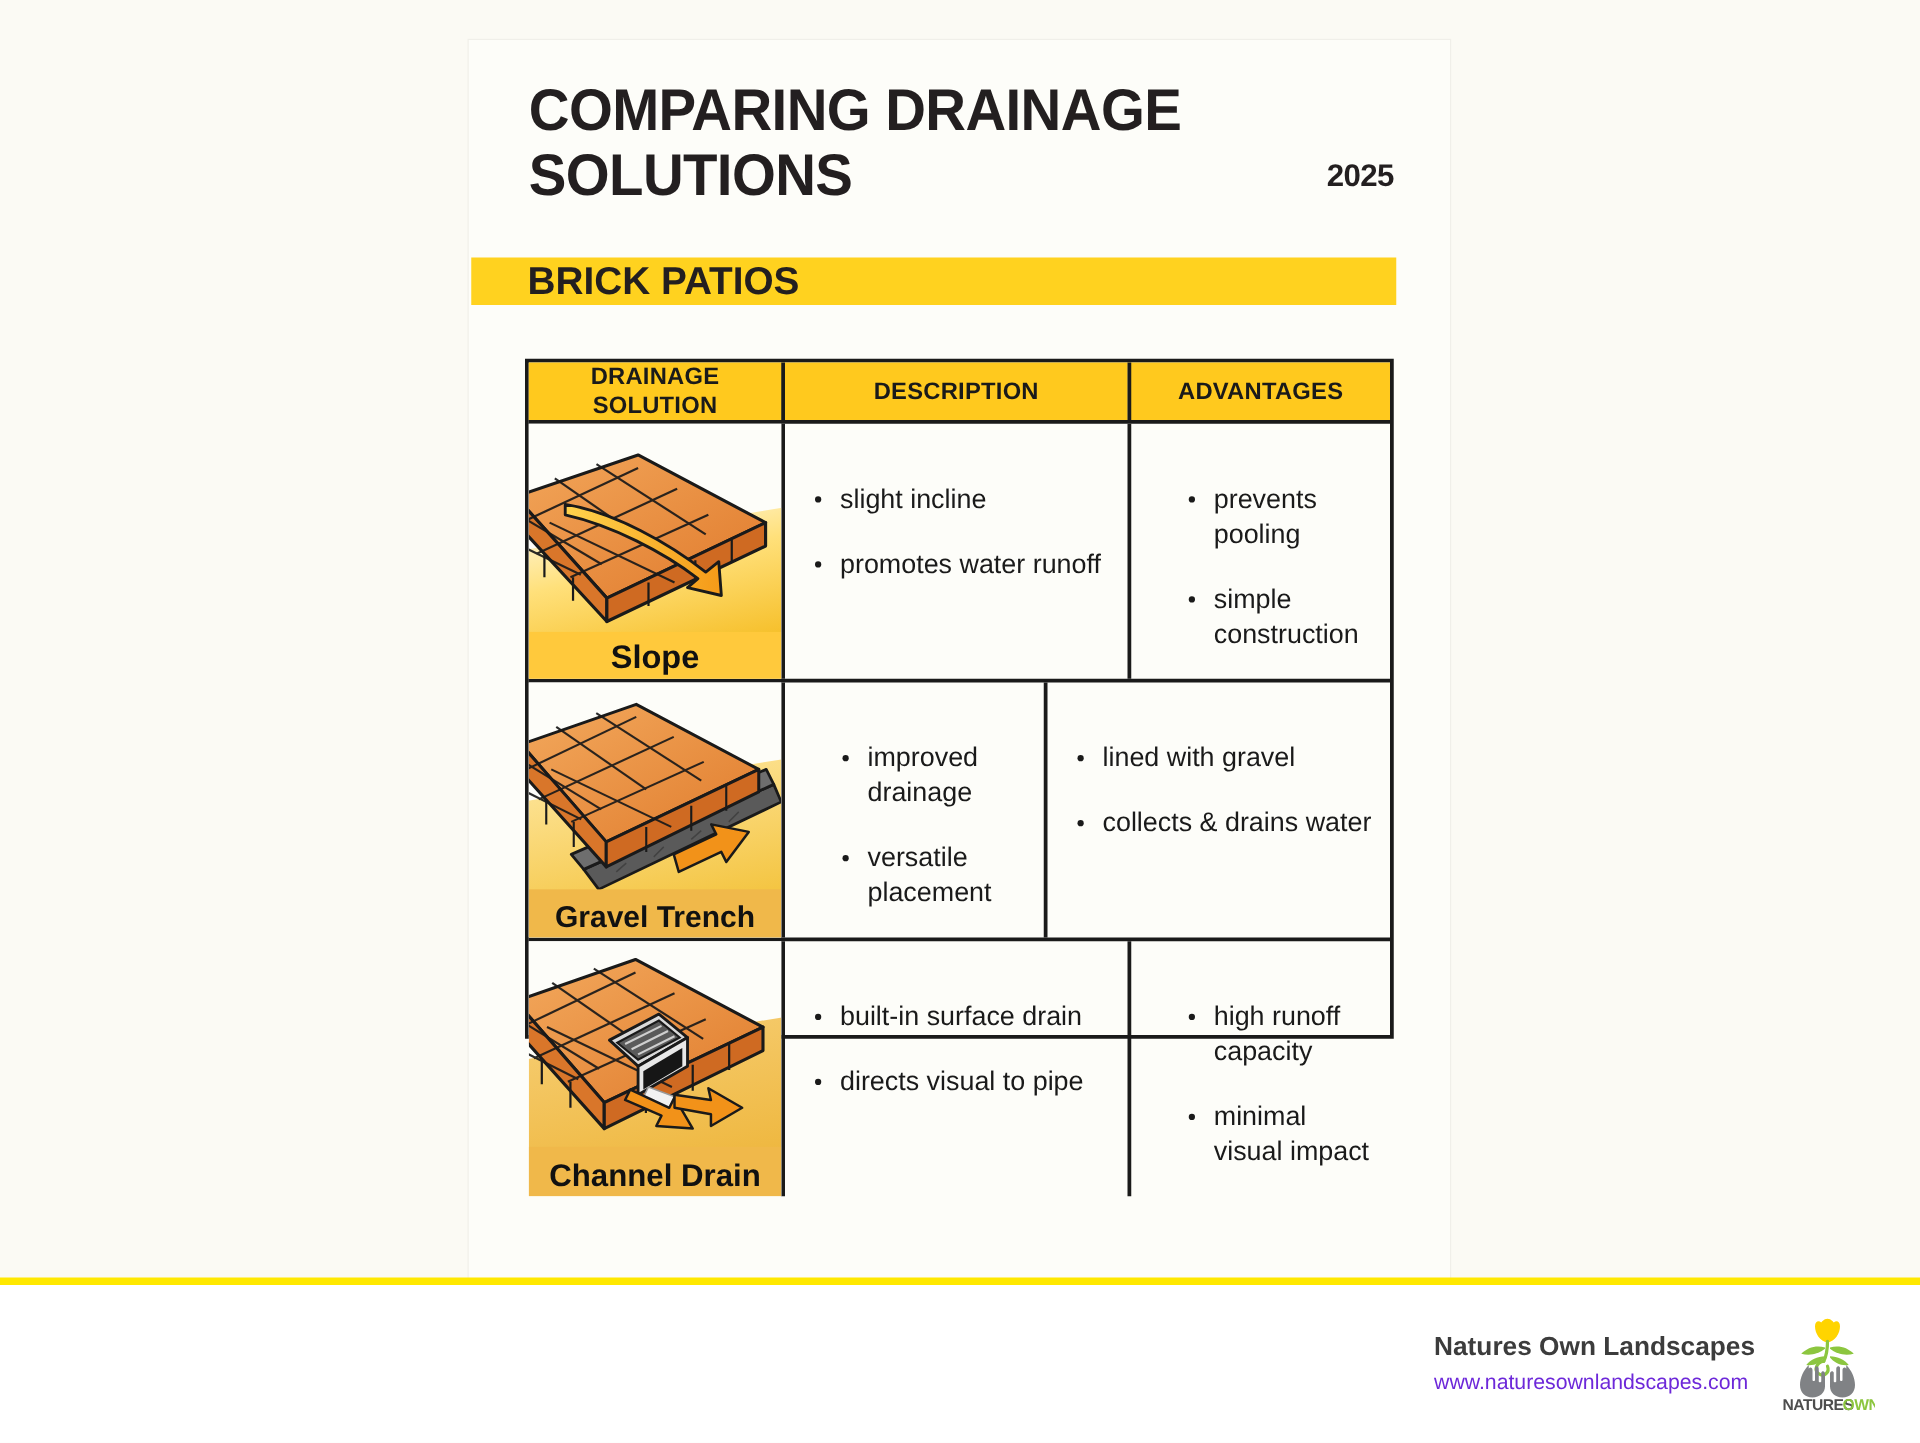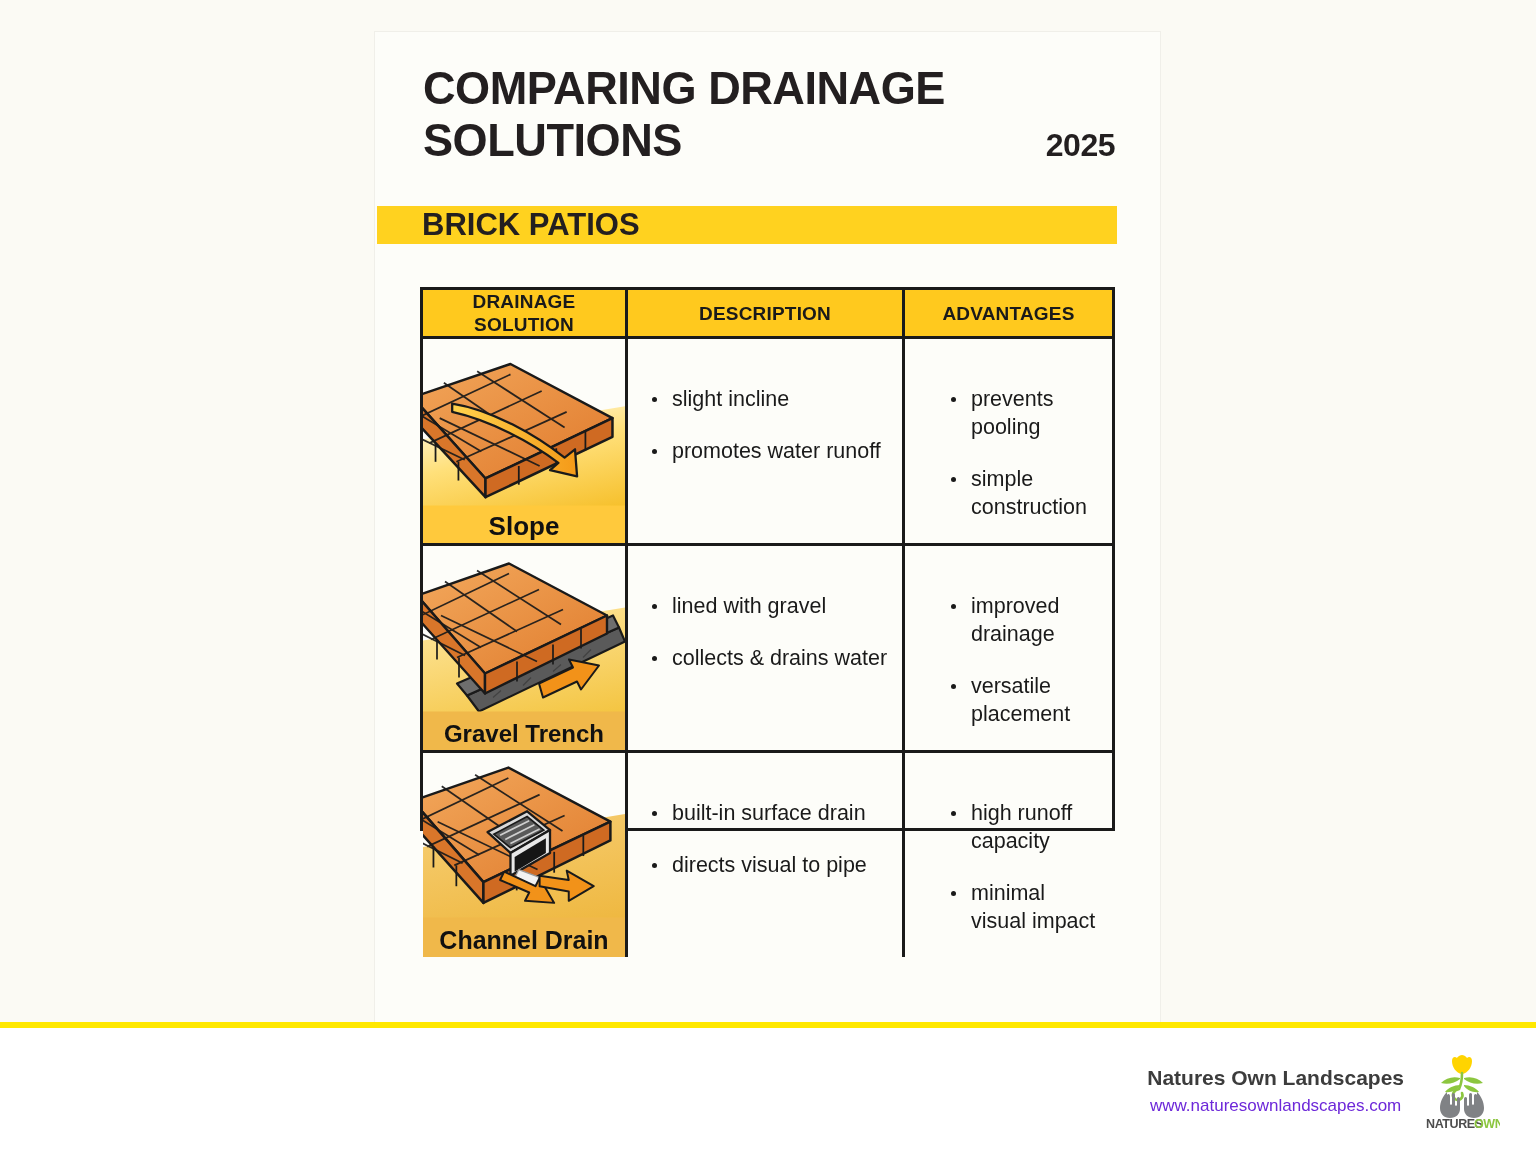--- a/index.html
+++ b/index.html
@@ -26,21 +26,21 @@
   .title-block { position: absolute; left: 48px; top: 30px; width: 700px; }
   .title {
     font-size: 47px; line-height: 52px; font-weight: 700;
     letter-spacing: -0.5px; color: #231f20;
     font-family: "Liberation Sans", sans-serif;
     text-transform: uppercase;
     transform: scaleX(0.96); transform-origin: left center;
   }
   .year {
     position: absolute; right: 45px; top: 95px;
-    font-size: 32px; font-weight: 700; color: #231f20;
+    font-size: 25px; font-weight: 700; color: #231f20;
     letter-spacing: -0.5px;
   }
 
   .banner {
     position: absolute; left: 2px; top: 174px; width: 740px; height: 38px;
     background: #ffd21f; display: flex; align-items: center;
   }
   .banner-text {
     margin-left: 45px; font-size: 31px; font-weight: 700;
     color: #231f20; letter-spacing: 0px; text-transform: uppercase;
@@ -94,21 +94,21 @@
 
   
   .yellow-rule {
     position: absolute; left: 0; top: 1022px; width: 1536px; height: 6px;
     background: #ffe800;
   }
   .footer {
     position: absolute; right: 36px; top: 1052px;
     display: flex; align-items: center; gap: 20px;
   }
-  .footer-text { text-align: center; }
+  .footer-text { text-align: left; }
   .brand-name {
     font-size: 21px; font-weight: 700; color: #3c3c3c; line-height: 30px;
   }
   .brand-url { font-size: 17px; color: #6d28d9; line-height: 26px; }
   .brand-logo { width: 76px; height: 78px; }
   .brand-logo svg { display: block; }
 </style>
 </head>
 <body>
 
@@ -261,31 +261,31 @@
               </g>
 
               <path d="M116 138 L150 122 L146 114 L176 120 L158 144 L154 136 L120 152 Z" fill="#f29219" stroke="#1a1a1a" stroke-width="2" stroke-linejoin="round"></path>
 
               <rect x="-6" y="166" width="214" height="40" fill="#f0b84a"></rect>
               <text x="101" y="196" text-anchor="middle" font-family="Liberation Sans, sans-serif" font-size="24" font-weight="700" fill="#111">Gravel Trench</text>
             </svg>
           </div>
         </div>
 
+        <div class="cell-txt cell-adv col-3">
+          <ul class="bullets">
+            <li>improved drainage</li>
+            <li>versatile placement</li>
+          </ul>
+        </div>
+
         <div class="cell-txt col-2">
           <ul class="bullets">
             <li>lined with gravel</li>
             <li>collects &amp; drains water</li>
-          </ul>
-        </div>
-
-        <div class="cell-txt cell-adv col-3">
-          <ul class="bullets">
-            <li>improved drainage</li>
-            <li>versatile placement</li>
           </ul>
         </div>
       </div>
 
       <div class="trow">
         <div class="cell-img col-1">
           <div class="art">
             <svg viewBox="0 0 202 196" preserveAspectRatio="xMidYMid slice">
               <defs>
                 <linearGradient id="gndC" x1="0" y1="0" x2="0.3" y2="1">

